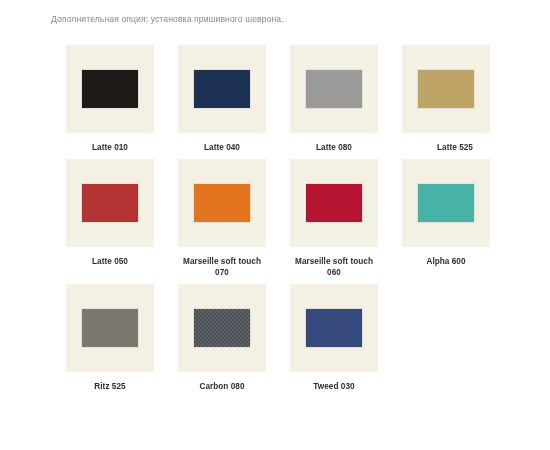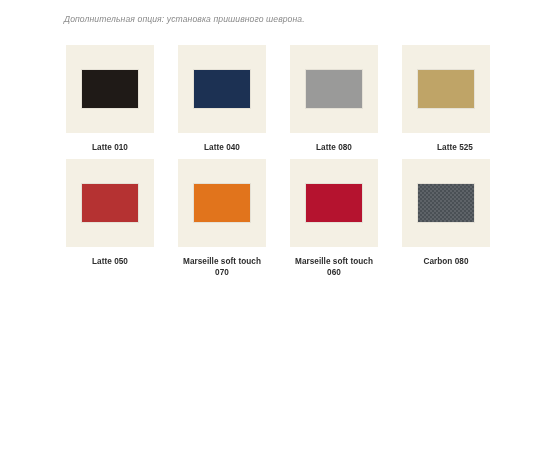--- a/index.html
+++ b/index.html
@@ -14,24 +14,23 @@
     overflow: hidden;
   }
   .page {
     position: relative;
     width: 550px;
     height: 450px;
     box-sizing: border-box;
   }
   .caption {
     position: absolute;
-    left: 64px;
+    left: 51px;
     top: 14px;
     font-size: 8.6px;
-    font-style: italic;
     color: #8a8a8a;
     letter-spacing: 0.1px;
     white-space: nowrap;
   }
   .grid {
     position: absolute;
     left: 63px;
     top: 45px;
     width: 430px;
     display: grid;
@@ -136,25 +135,43 @@
     </div>
 
     <div class="cell">
       <div class="card" style="background: rgb(244, 240, 228);">
         <div class="swatch" style="background: rgb(181, 19, 47);"></div>
       </div>
       <div class="label" style="color: rgb(45, 45, 45);">Marseille soft touch
 060</div>
     </div>
 
+    <div class="cell">
+      <div class="card" style="background: rgb(244, 240, 228);">
+        <div class="swatch" style="background: rgb(72, 178, 166);"></div>
+      </div>
+      <div class="label" style="color: rgb(45, 45, 45);">Alpha 600</div>
+    </div>
 
+    <div class="cell">
+      <div class="card" style="background: rgb(244, 240, 228);">
+        <div class="swatch" style="background: rgb(124, 120, 112);"></div>
+      </div>
+      <div class="label" style="color: rgb(45, 45, 45);">Ritz 525</div>
+    </div>
 
     <div class="cell">
       <div class="card" style="background: rgb(244, 240, 228);">
         <div class="swatch textured" style="background: rgb(74, 80, 85);"></div>
       </div>
       <div class="label" style="color: rgb(45, 45, 45);">Carbon 080</div>
     </div>
 
 
+    <div class="cell">
+      <div class="card" style="background: rgb(244, 240, 228);">
+        <div class="swatch" style="background: rgb(53, 73, 124);"></div>
+      </div>
+      <div class="label" style="color: rgb(45, 45, 45);">Tweed 030</div>
+    </div>
 
   </div>
 </div>
 
 </body></html>

